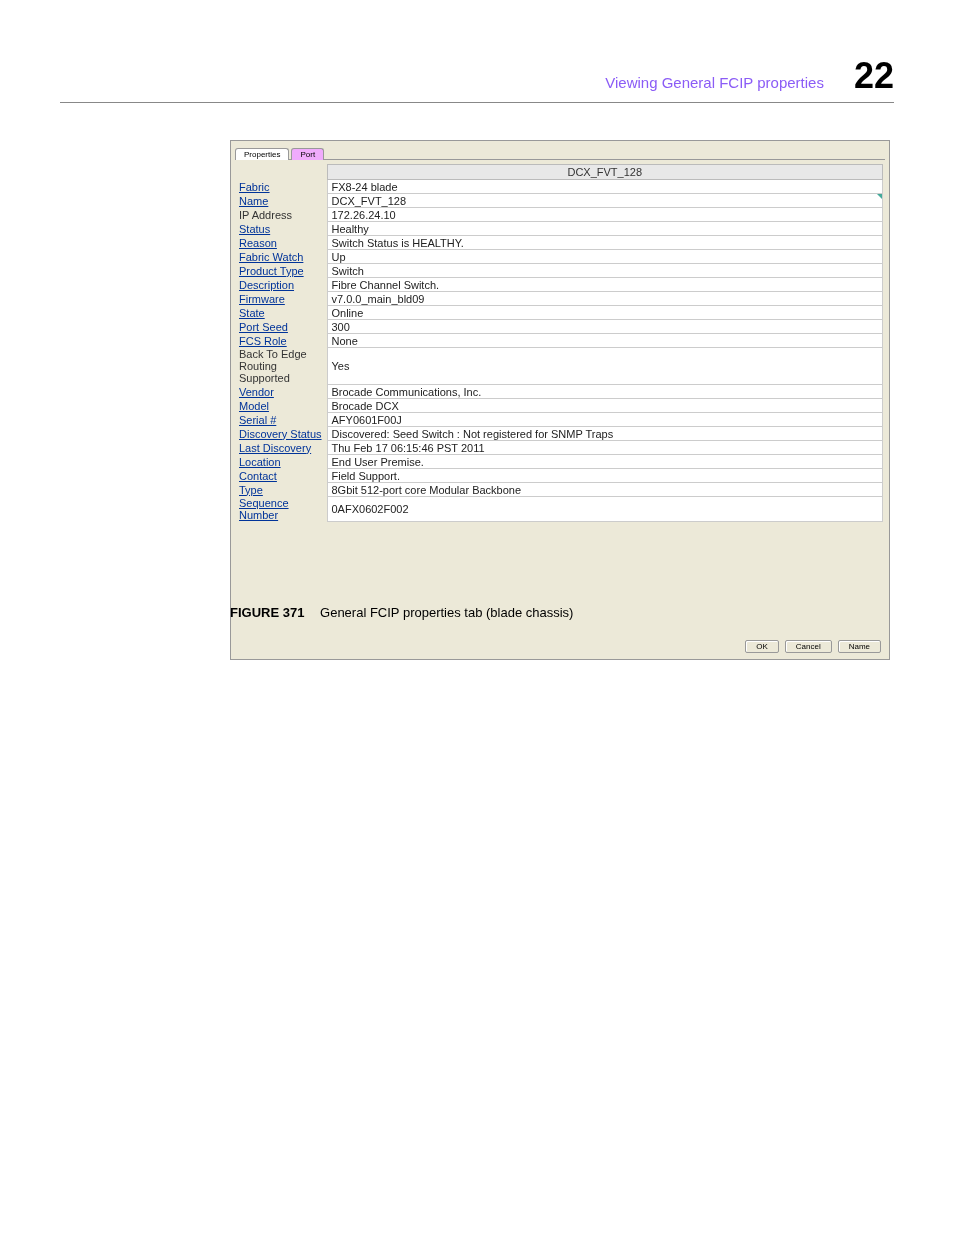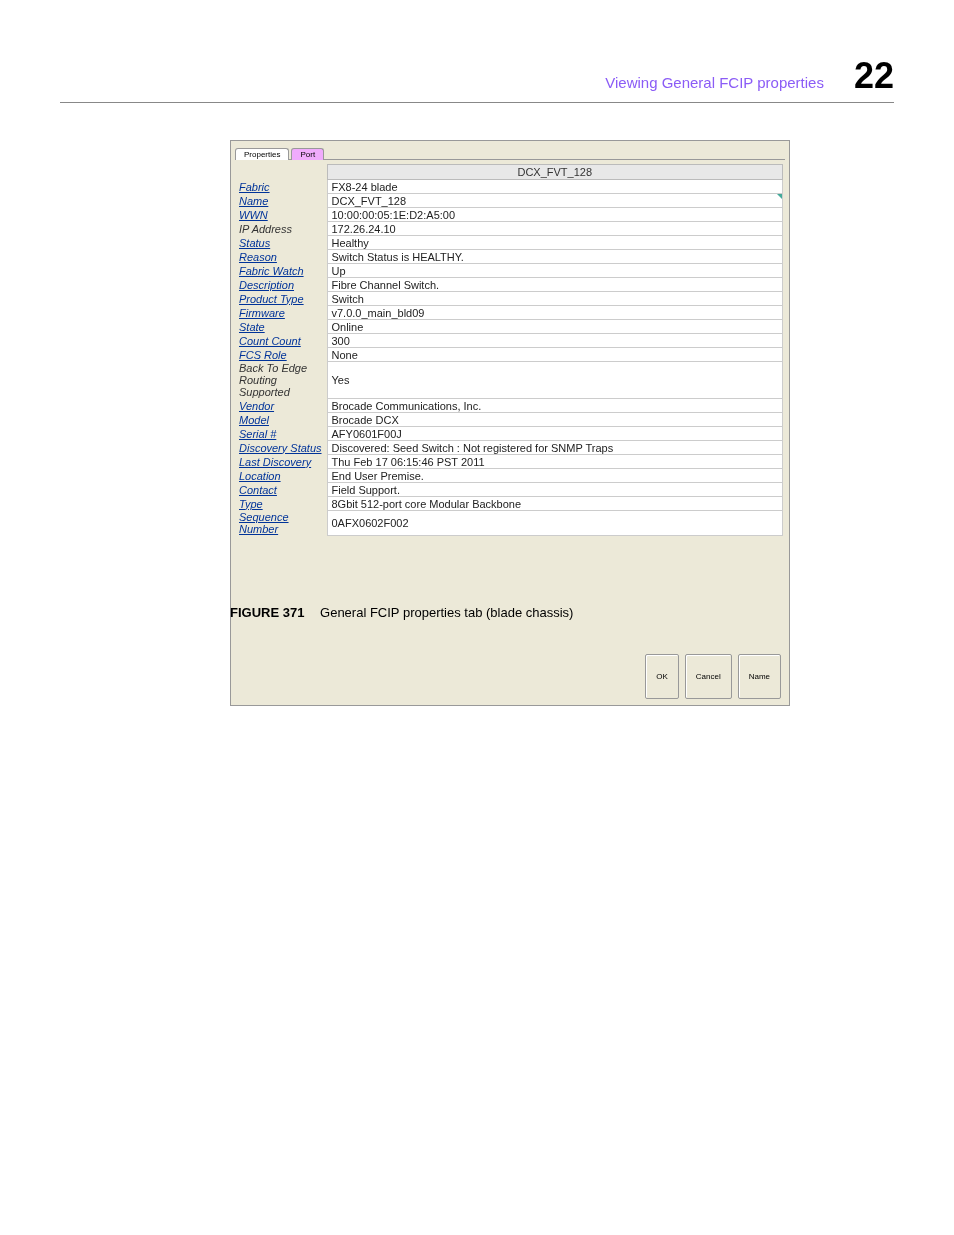--- a/index.html
+++ b/index.html
@@ -31,21 +31,21 @@
       position: absolute;
       top: 102px;
       left: 60px;
       right: 60px;
       border-top: 1px solid #888;
     }
     .dialog {
       position: absolute;
       top: 140px;
       left: 230px;
-      width: 560px;
+      width: 660px;
       background: #ece9d8;
       border: 1px solid #999;
       padding: 6px 4px 4px 4px;
     }
     .tabs {
       display: flex;
       gap: 2px;
       margin-bottom: 0;
     }
     .tab {
@@ -88,21 +88,20 @@
       vertical-align: middle;
       height: 11px;
     }
     .prop-table td.label-cell {
       background: #ece9d8;
       color: #003399;
       text-decoration: underline;
       border: none;
       width: 90px;
       padding-left: 2px;
-      font-style: italic;
     }
     .prop-table td.label-cell.nolink {
       text-decoration: none;
       color: #333;
     }
     .edit-cell {
       position: relative;
     }
     .edit-triangle {
       position: absolute;
@@ -118,21 +117,21 @@
       background: #ece9d8;
     }
     .button-bar {
       display: flex;
       justify-content: flex-end;
       gap: 6px;
       padding: 6px 4px 2px 4px;
     }
     .btn {
       font-size: 8px;
-      padding: 17px 10px;
+      padding: 1px 10px;
       background: #ece9d8;
       border: 1px solid #999;
       border-radius: 2px;
       box-shadow: inset 1px 1px 0 #fff;
     }
     .figure-caption {
       position: absolute;
       top: 605px;
       left: 230px;
       font-size: 13px;
@@ -168,57 +167,53 @@
       <tbody id="prop-rows">
           <tr>
             <td class="label-cell">Fabric</td>
             <td>FX8-24 blade</td>
           </tr>
           <tr>
             <td class="label-cell">Name</td>
             <td class="edit-cell">DCX_FVT_128<span class="edit-triangle"></span></td>
           </tr>
           <tr>
-            <td class="label-cell">WWN</td>
-            <td>10:00:00:05:1E:D2:A5:00</td>
-          </tr>
-          <tr>
             <td class="label-cell nolink">IP Address</td>
             <td>172.26.24.10</td>
           </tr>
           <tr>
             <td class="label-cell">Status</td>
             <td>Healthy</td>
           </tr>
           <tr>
             <td class="label-cell">Reason</td>
             <td>Switch Status is HEALTHY.</td>
           </tr>
           <tr>
             <td class="label-cell">Fabric Watch</td>
             <td>Up</td>
           </tr>
           <tr>
+            <td class="label-cell">Product Type</td>
+            <td>Switch</td>
+          </tr>
+          <tr>
             <td class="label-cell">Description</td>
             <td>Fibre Channel Switch.</td>
           </tr>
           <tr>
-            <td class="label-cell">Product Type</td>
-            <td>Switch</td>
-          </tr>
-          <tr>
             <td class="label-cell">Firmware</td>
             <td>v7.0.0_main_bld09</td>
           </tr>
           <tr>
             <td class="label-cell">State</td>
             <td>Online</td>
           </tr>
           <tr>
-            <td class="label-cell">Count Count</td>
+            <td class="label-cell">Port Seed</td>
             <td>300</td>
           </tr>
           <tr>
             <td class="label-cell">FCS Role</td>
             <td>None</td>
           </tr>
           <tr>
             <td class="label-cell nolink">Back To Edge Routing Supported</td>
             <td>Yes</td>
           </tr>

